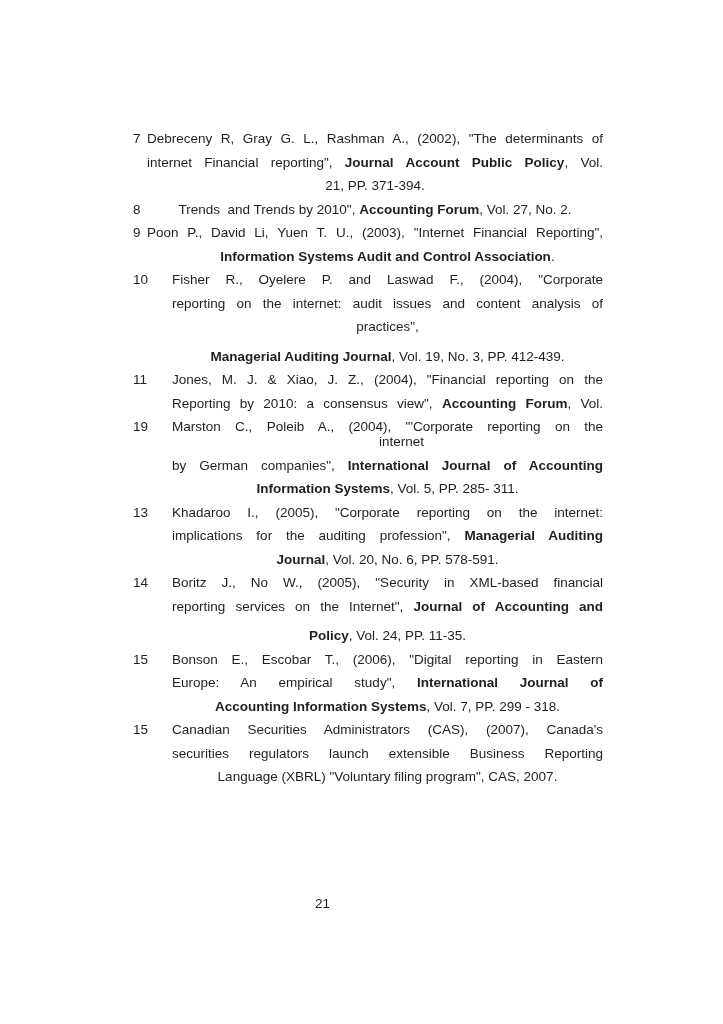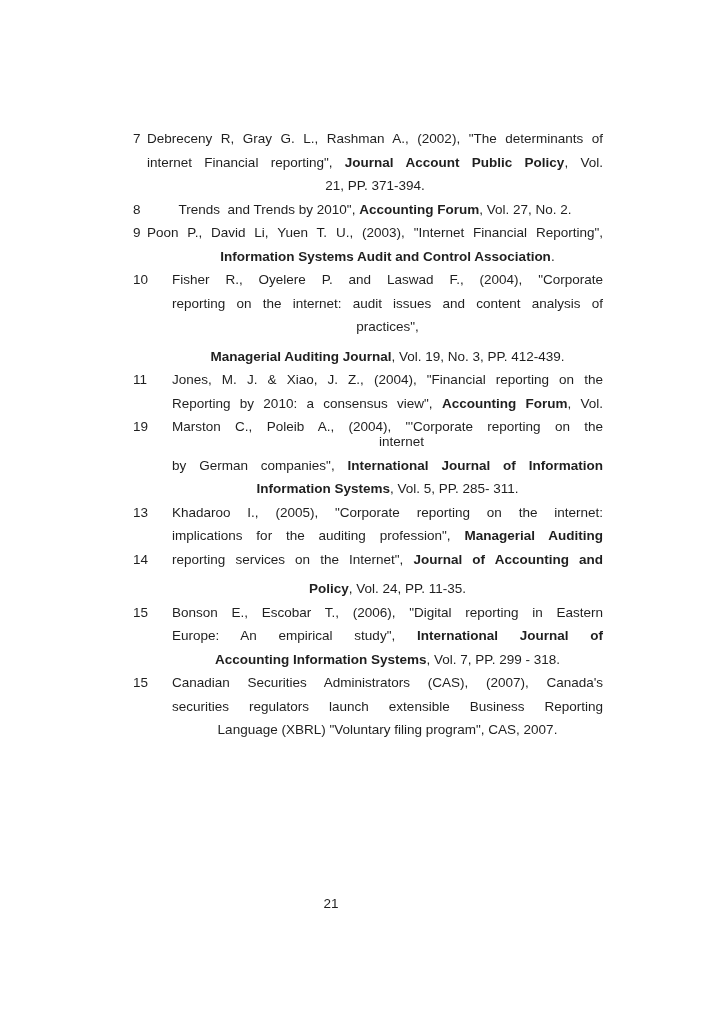--- a/index.html
+++ b/index.html
@@ -44,24 +44,23 @@
   }
   .line.justify {
     text-align: justify;
     text-align-last: justify;
   }
   .line.tight { margin-top: -8.5px; margin-left: 28px; }
   .line.loose { margin-top: 6px; }
   .bold { font-weight: 700; }
   .footer {
     position: absolute;
-    left: 301px;
+    left: 315px;
     top: 892px;
     width: 60px;
-    text-align: center;
     line-height: 23.5px;
   }
 </style>
 </head>
 <body>
 
 <div class="page">
   <main class="content">
       <div class="ref ref-small">
         <span class="num">7</span>
@@ -98,34 +97,36 @@
         <div class="body">
           <div class="line justify"><span>Jones, M. J. &amp; Xiao, J. Z., (2004), "Financial reporting on the</span></div>
           <div class="line justify"><span>Reporting by 2010: a consensus view", </span><span class="bold">Accounting Forum</span><span>, Vol.</span></div>
         </div>
       </div>
       <div class="ref ref-large">
         <span class="num">19</span>
         <div class="body">
           <div class="line justify"><span>Marston C., Poleib A., (2004), "'Corporate reporting on the</span></div>
           <div class="line tight"><span>internet</span></div>
-          <div class="line justify"><span>by German companies", </span><span class="bold">International Journal of Information</span></div>
+          <div class="line justify"><span>by German companies", </span><span class="bold">International Journal of Accounting</span></div>
           <div class="line"><span class="bold">Information Systems</span><span>, Vol. 5, PP. 285- 311.</span></div>
         </div>
       </div>
       <div class="ref ref-large">
         <span class="num">13</span>
         <div class="body">
           <div class="line justify"><span>Khadaroo I., (2005), "Corporate reporting on the internet:</span></div>
           <div class="line justify"><span>implications for the auditing profession", </span><span class="bold">Managerial Auditing</span></div>
+          <div class="line"><span class="bold">Journal</span><span>, Vol. 20, No. 6, PP. 578-591.</span></div>
         </div>
       </div>
       <div class="ref ref-large">
         <span class="num">14</span>
         <div class="body">
+          <div class="line justify"><span>Boritz J., No W., (2005), "Security in XML-based financial</span></div>
           <div class="line justify"><span>reporting services on the Internet", </span><span class="bold">Journal of Accounting and</span></div>
           <div class="line loose"><span class="bold">Policy</span><span>, Vol. 24, PP. 11-35.</span></div>
         </div>
       </div>
       <div class="ref ref-large">
         <span class="num">15</span>
         <div class="body">
           <div class="line justify"><span>Bonson E., Escobar T., (2006), "Digital reporting in Eastern</span></div>
           <div class="line justify"><span>Europe: An empirical study", </span><span class="bold">International Journal of</span></div>
           <div class="line"><span class="bold">Accounting Information Systems</span><span>, Vol. 7, PP. 299 - 318.</span></div>

